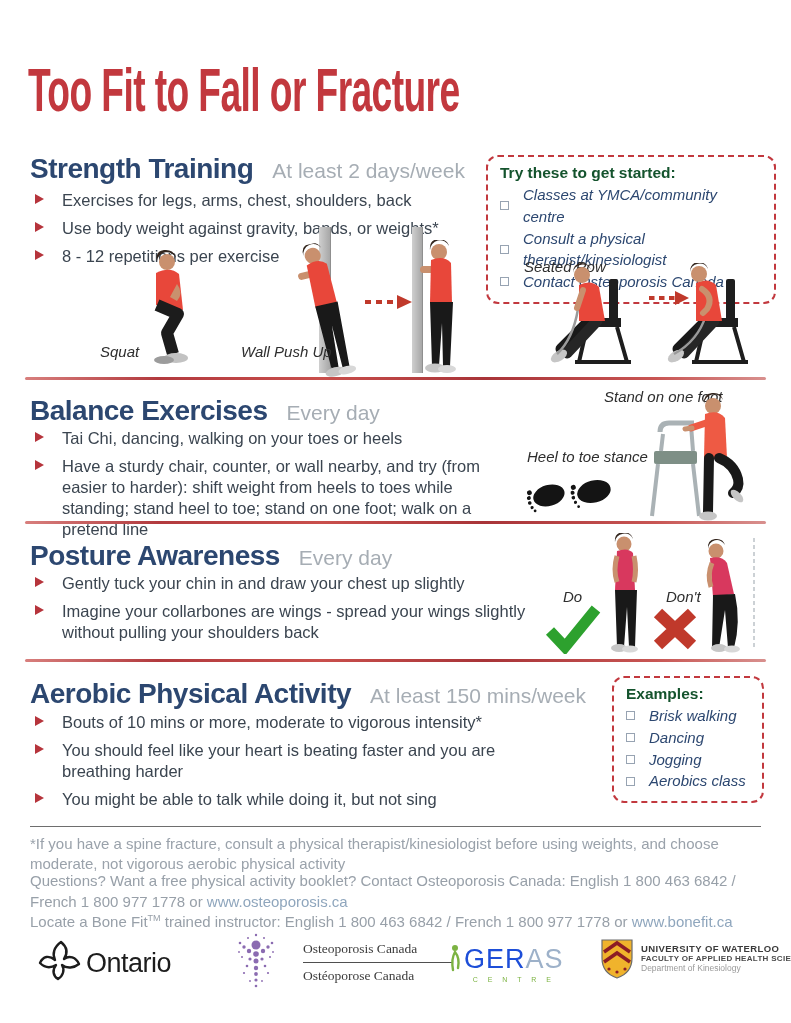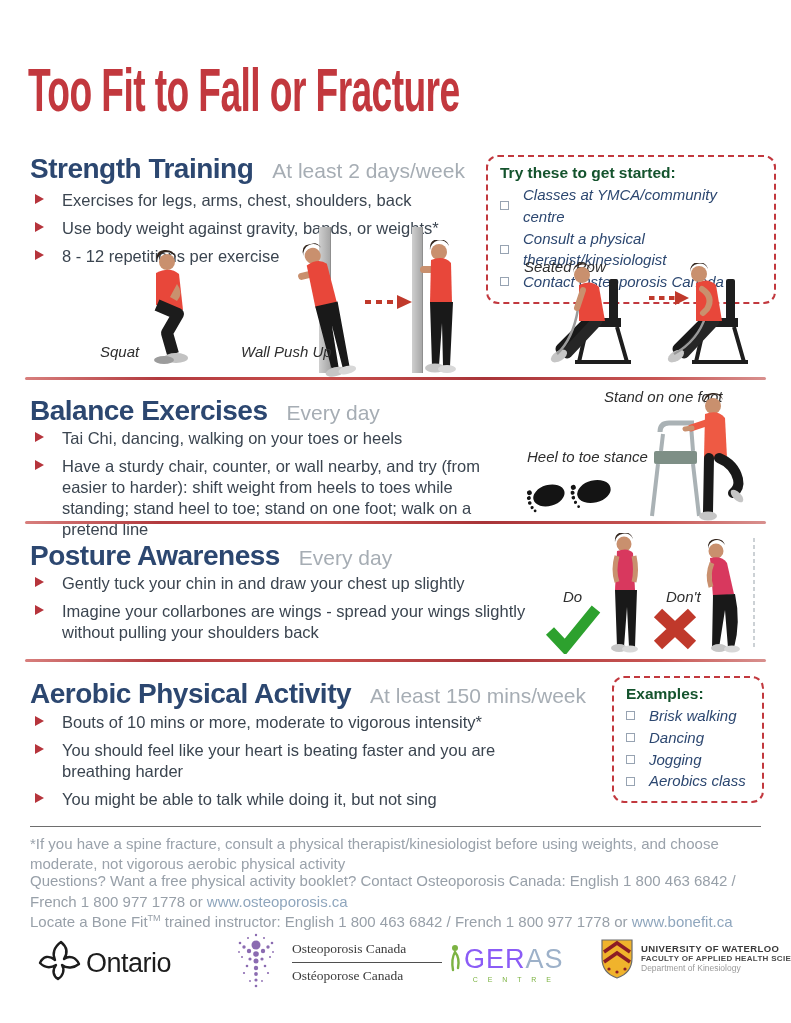--- a/index.html
+++ b/index.html
@@ -52,21 +52,21 @@
   .footnote { font-size:15px; color:#9aa2ab; line-height:1.35; }
   .contact  { font-size:15px; color:#98a0a9; line-height:1.38; }
   .url { color:#8fa6bd; }
   sup.tm { font-size:9px; }
 
   
   #ontario-text { font-size:27px; color:#1d1d1d; letter-spacing:-0.5px; }
   .osteo-text { font-family:"Liberation Serif", serif; font-size:13.5px; color:#3c3c3c; white-space:nowrap; }
   .osteo-div { height:1px; background:#4f4f4f; margin:5px 0; }
   #geras-text { font-size:27px; letter-spacing:1px; white-space:nowrap; }
-  #geras-text .g1 { color:#8b5cf6; } #geras-text .g2 { color:#9db1c9; }
+  #geras-text .g1 { color:#1d4ed8; } #geras-text .g2 { color:#9db1c9; }
   #geras-centre { font-size:7px; letter-spacing:4px; color:#7cb342; margin-top:1px; text-align:center; }
   .uw-l1 { font-size:9.5px; font-weight:700; color:#3a3a3a; letter-spacing:0.4px; white-space:nowrap; }
   .uw-l2 { font-size:8px;  font-weight:700; color:#4a4a4a; letter-spacing:0.3px; white-space:nowrap; }
   .uw-l3 { font-size:8.5px; color:#9a9a9a; white-space:nowrap; }
 </style>
 </head>
 <body>
 
 <div id="page">
 
@@ -357,21 +357,21 @@
         <circle cx="18" cy="8" r="1"></circle>
           <circle cx="34" cy="8" r="1"></circle>
         <circle cx="26" cy="5" r="1.2"></circle>
           <circle cx="9" cy="22" r="0.9"></circle>
           <circle cx="43" cy="22" r="0.9"></circle>
         <circle cx="20" cy="51" r="0.9"></circle>
           <circle cx="32" cy="51" r="0.9"></circle>
       </g>
     </svg>
   </div>
-  <div class="abs" style="left:292px; top:941px; width:150px;">
+  <div class="abs" style="left:303px; top:941px; width:150px;">
     <div class="osteo-text">Osteoporosis Canada</div>
     <div class="osteo-div"></div>
     <div class="osteo-text">Ostéoporose Canada</div>
   </div>
 
   <div class="abs" style="left:448px; top:944px; display:flex; align-items:flex-start; gap:2px;">
     <span>
       <svg width="14" height="28" viewBox="0 0 14 28">
         <circle cx="7" cy="4" r="3" fill="#7cb342"></circle>
         <path d="M7 8 q-4 7 -2 18 M7 8 q5 6 3 16" stroke="#7cb342" stroke-width="2.4" fill="none" stroke-linecap="round"></path>

